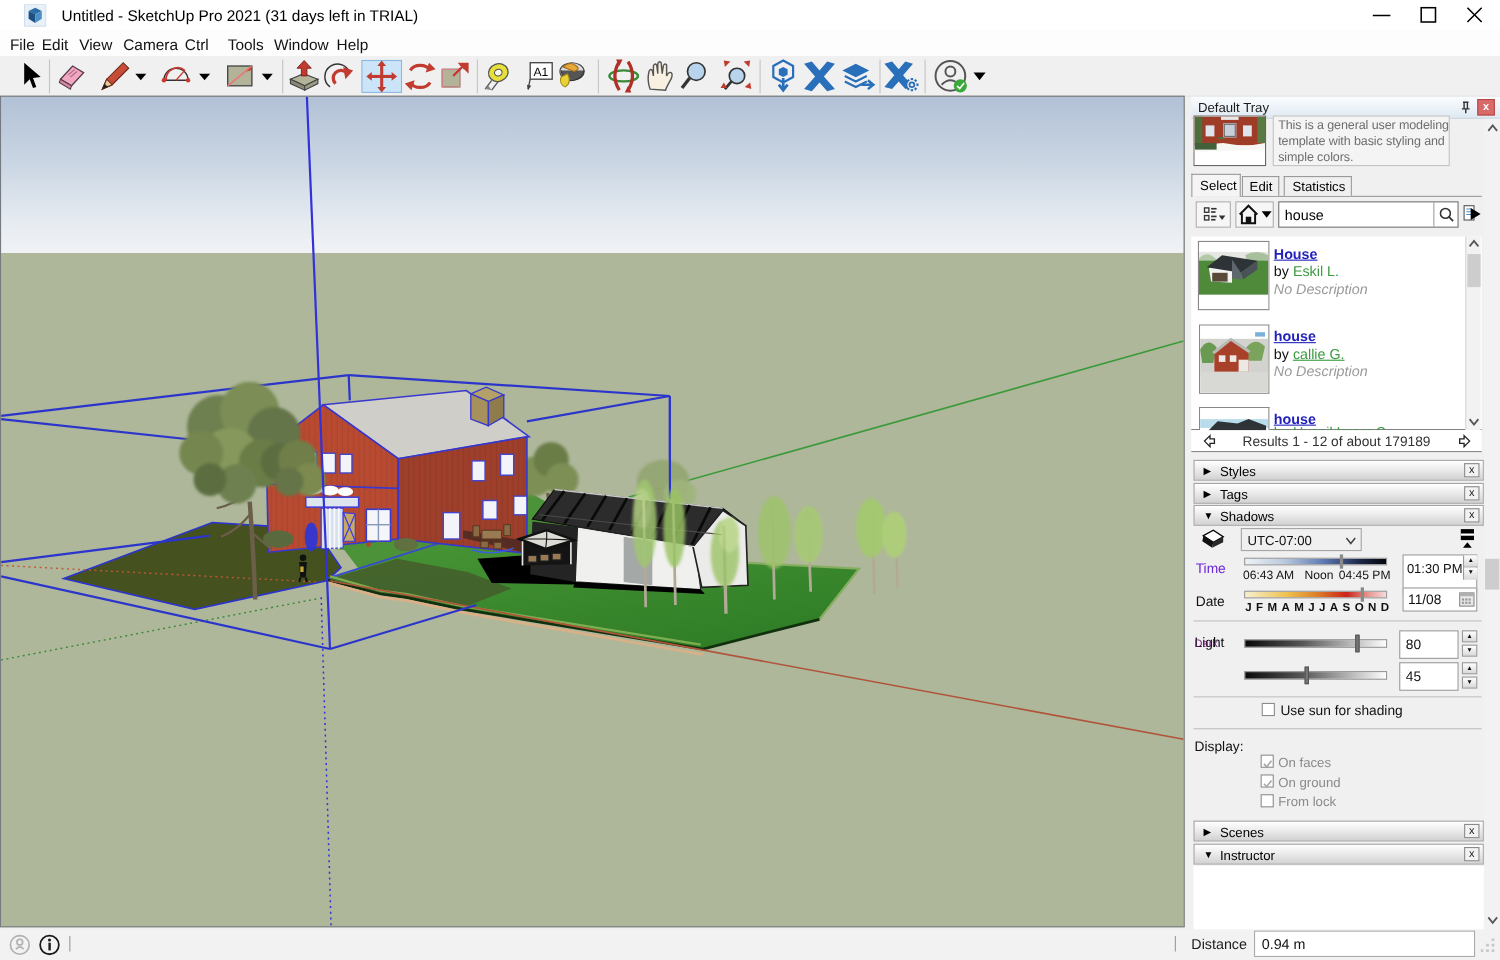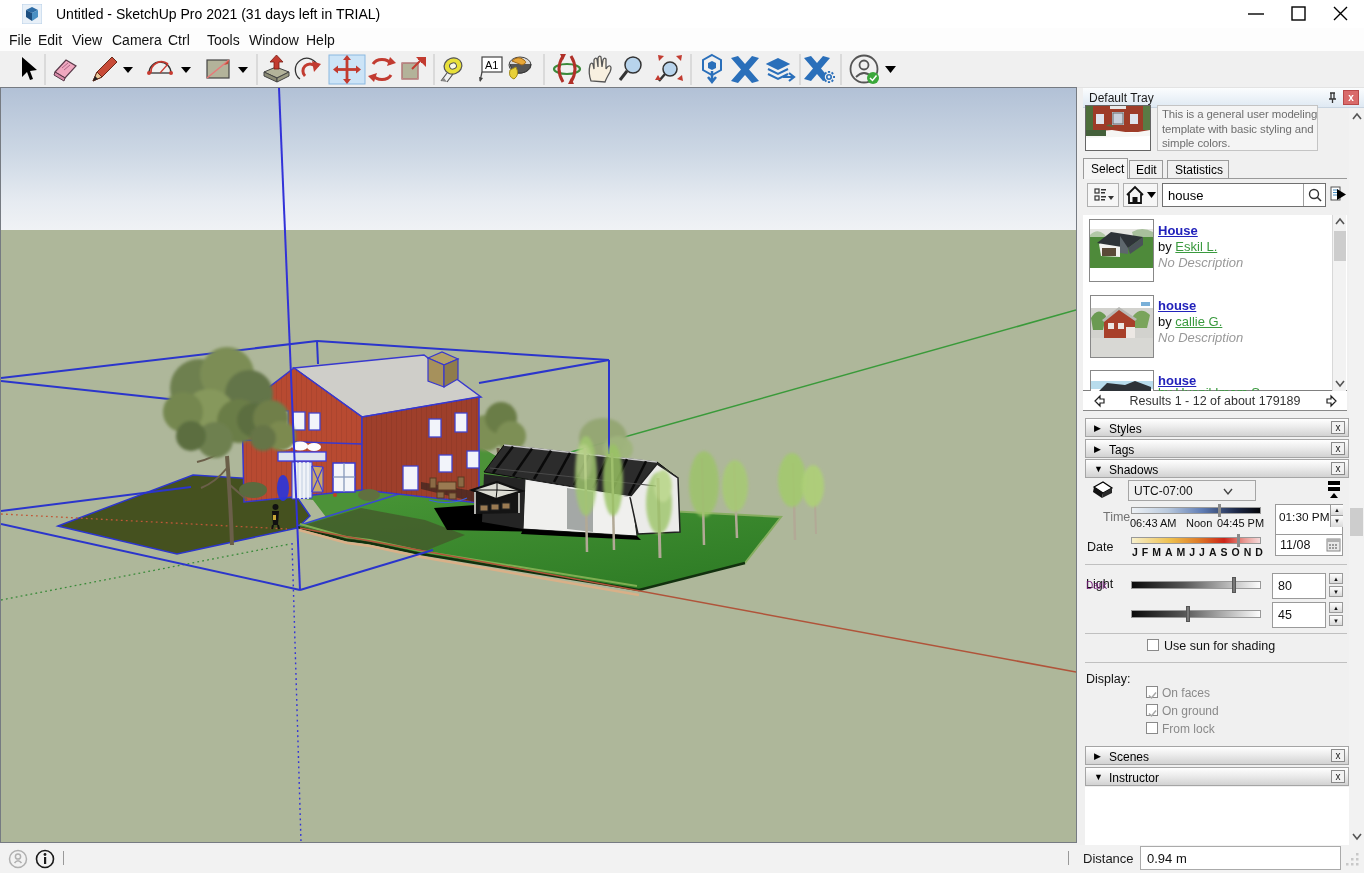--- a/index.html
+++ b/index.html
@@ -540,21 +540,21 @@
           <rect x="0" y="17" width="63" height="31" fill="#4e8a3a"></rect>
           <path d="M9 24 L22 14 L30 15 L30 37 L11 36 Z" fill="#f2f2f0"></path>
           <path d="M7 23 L21 12 L53 17 L38 28 Z" fill="#2e3338"></path>
           <path d="M38 28 L53 17 L53 25 L40 34 Z" fill="#4a5258"></path>
           <path d="M30 16 L38 28 L38 34 L30 33 Z" fill="#5e676d"></path>
           <rect x="12" y="28" width="14" height="8" fill="#5a4a38"></rect>
           <rect x="0" y="48" width="63" height="13" fill="#fff"></rect>
         </svg>
     </div>
     <div class="abs" style="left:75px;top:8px;font-size:13px;font-weight:bold;color:#2222bb;text-decoration:underline">House</div>
-    <div class="abs" style="left:75px;top:24px;font-size:13px;color:#111">by <span style="color:#3a9a3e;text-decoration:underline">Eskil L.</span></div>
+    <div class="abs" style="left:75px;top:24px;font-size:13px;color:#111">by <span style="color:#3a9a3e;">Eskil L.</span></div>
     <div class="abs" style="left:75px;top:40px;font-size:13px;font-style:italic;color:#999">No Description</div>
 
     <div class="abs" style="left:7px;top:80px;width:64px;height:63px;border:1px solid #888;background:#fff">
       <svg width="62" height="61" viewBox="0 0 62 61">
           <rect width="62" height="61" fill="#fff"></rect>
           <rect x="0" y="12" width="62" height="34" fill="#d2d2ce"></rect>
           <rect x="50" y="6" width="9" height="4" fill="#7ab0d8"></rect>
           <path d="M0 22 Q7 10 15 20 L12 34 L2 34 Z" fill="#6a9a52"></path>
           <path d="M42 20 Q50 10 59 19 L56 32 L44 32 Z" fill="#7aa45c"></path>
           <path d="M13 24 L28 13 L44 23 L44 42 L13 42 Z" fill="#a8402a"></path>
@@ -614,32 +614,32 @@
       <span class="arr">▼</span>
       <span class="lbl">Shadows</span>
       <span class="x">x</span>
     </div>
 
   <svg class="abs" style="left:9px;top:392px" width="22" height="20" viewBox="0 0 22 20">
       <path d="M2 7 L11 2 L20 8 L11 13 Z" fill="#fff" stroke="#000" stroke-width="1.2"></path>
       <path d="M2 7 L11 13 L10 18 L1 12 Z" fill="#111"></path>
       <path d="M11 13 L20 8 L20 13 L10 18 Z" fill="#2a2a2a"></path>
     </svg>
-  <div class="abs" style="left:45px;top:392px;width:128px;height:21px;background:#f0f0f0;border:1px solid #a5a5a5">
+  <div class="abs" style="left:45px;top:392px;width:110px;height:21px;background:#f0f0f0;border:1px solid #a5a5a5">
     <div class="abs" style="left:5px;top:3px;font-size:12px;color:#111">UTC-07:00</div>
     <svg class="abs" style="left:94px;top:7px" width="10" height="8" viewBox="0 0 10 8">
         <path d="M1 1 L5 6 L9 1" fill="none" stroke="#444" stroke-width="1.4"></path>
       </svg>
   </div>
   <div class="abs" style="left:245px;top:393px;width:12px;height:10px;background:#000"></div>
   <div class="abs" style="left:245px;top:397px;width:12px;height:2px;background:#fff"></div>
   <svg class="abs" style="left:246px;top:405px" width="10" height="6" viewBox="0 0 10 6">
       <path d="M1 5 L5 0 L9 5 Z" fill="#000"></path>
     </svg>
-  <div class="abs" style="left:20px;top:422px;font-size:12.5px;color:#737373">Time</div>
+  <div class="abs" style="left:4px;top:422px;font-size:12.5px;color:#6d28d9">Time</div>
   <div class="abs" style="left:48px;top:419px;width:130px;height:7px;border:1px solid #999;background:linear-gradient(to right,#eef2f6,#b9c9dd 28%,#5f7cb4 55%,#1c2746 82%,#05060a)"></div>
   <div class="abs" style="left:135px;top:416px;width:3px;height:13px;background:#8a8a8a"></div>
   <div class="abs" style="left:47px;top:429px;font-size:11px;color:#111">06:43 AM</div>
   <div class="abs" style="left:103px;top:429px;font-size:11px;color:#111">Noon</div>
   <div class="abs" style="left:134px;top:429px;font-size:11px;color:#111">04:45 PM</div>
   <div class="tb" style="left:192px;top:416px;width:68px;height:36px">
     <div class="abs" style="left:3px;top:5px;font-size:11.8px;color:#111">01:30 PM</div>
     <div class="spin" style="left:54px;top:0px;width:13px;border-width:0 0 1px 1px">▲</div>
     <div class="spin" style="left:54px;top:11px;width:13px;border-width:0 0 0 1px">▼</div>
   </div>

